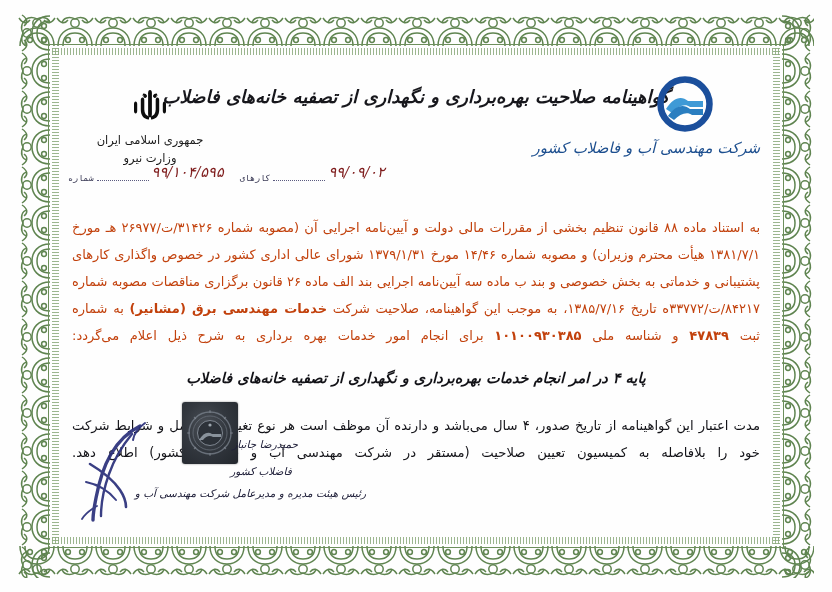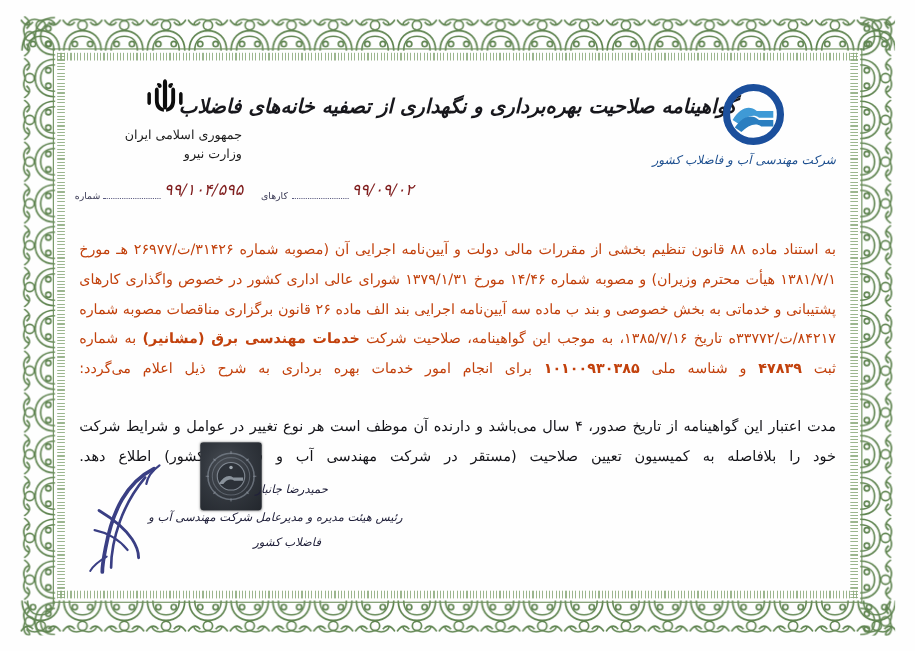--- a/index.html
+++ b/index.html
@@ -92,23 +92,23 @@
   }
 
   
   .header-row {
     position: relative;
     height: 112px;
   }
   .emblem-block {
     position: absolute;
     left: 22px;
-    top: 15px;
+    top: 33px;
     width: 140px;
-    text-align: right;
+    text-align: center;
   }
   .emblem-svg { display: block; margin: 0 auto; }
   .emblem-cap {
     margin-top: 5px;
     font-size: 11.5px;
     color: #1b1b1b;
     line-height: 1.55;
     font-family: "DejaVu Sans", sans-serif;
   }
   .emblem-cap div { white-space: nowrap; }
@@ -139,21 +139,21 @@
 
   .waterlogo-block {
     position: absolute;
     right: 14px;
     top: 22px;
     width: 150px;
     text-align: center;
   }
   .water-cap {
     margin-top: 3px;
-    font-size: 11px;
+    font-size: 15px;
     color: #1d4f8f;
     font-family: "DejaVu Serif", serif;
     font-style: italic;
     white-space: nowrap;
   }
 
   
   .meta-row {
     position: relative;
     height: 36px;
@@ -171,21 +171,21 @@
   }
   .meta-item {
     display: flex;
     flex-direction: row;
     align-items: baseline;
     gap: 3px;
   }
   .meta-label {
     font-size: 8.5px;
     color: #3a3a55;
-    font-family: Liberation Sans, sans-serif;
+    font-family: Liberation Mono, monospace;
   }
   .meta-dots {
     display: inline-block;
     width: 52px;
     border-bottom: 1px dotted #5b5b80;
     height: 9px;
   }
   .meta-value {
     font-size: 14.5px;
     color: #7f1d1d;
@@ -406,20 +406,21 @@
         </div>
       </div>
     </div>
 
     <div class="body-text">
       <p>
         <span>به استناد ماده ۸۸ قانون تنظیم بخشی از مقررات مالی دولت و آیین‌نامه اجرایی آن (مصوبه شماره ۳۱۴۲۶/ت/۲۶۹۷۷ هـ مورخ ۱۳۸۱/۷/۱ هیأت محترم وزیران) و مصوبه شماره ۱۴/۴۶ مورخ ۱۳۷۹/۱/۳۱ شورای عالی اداری کشور در خصوص واگذاری کارهای پشتیبانی و خدماتی به بخش خصوصی و بند ب ماده سه آیین‌نامه اجرایی بند الف ماده ۲۶ قانون برگزاری مناقصات مصوبه شماره ۸۴۲۱۷/ت/۳۳۷۷۲ه تاریخ ۱۳۸۵/۷/۱۶، به موجب این گواهینامه، صلاحیت شرکت </span><span class="b">خدمات مهندسی برق (مشانیر)</span><span> به شماره ثبت </span><span class="b">۴۷۸۳۹</span><span> و شناسه ملی </span><span class="b">۱۰۱۰۰۹۳۰۳۸۵</span><span> برای انجام امور خدمات بهره برداری به شرح ذیل اعلام می‌گردد:</span>
       </p>
     </div>
 
+    <div class="scope-line">پایه ۴ در امر انجام خدمات بهره‌برداری و نگهداری از تصفیه خانه‌های فاضلاب</div>
 
     <div class="validity-text">
       <p>مدت اعتبار این گواهینامه از تاریخ صدور، ۴ سال می‌باشد و دارنده آن موظف است هر نوع تغییر در عوامل و شرایط شرکت خود را بلافاصله به کمیسیون تعیین صلاحیت (مستقر در شرکت مهندسی آب و فاضلاب کشور) اطلاع دهد.</p>
     </div>
 
     <div class="sign-area">
 
       <span class="sign-ink">
         <svg width="130" height="104" viewBox="0 0 130 104" xmlns="http://www.w3.org/2000/svg">
           <g fill="none" stroke="#2a2f7a" stroke-linecap="round">
@@ -448,19 +449,19 @@
             <path d="M12 15 L14 17"></path>
               <path d="M42 45 L44 47"></path>
             <path d="M44 15 L42 17"></path>
               <path d="M14 45 L12 47"></path>
           </g>
         </svg>
       </div>
 
       <div class="sign-name">حمیدرضا جانباز</div>
       <div class="sign-title">
+        <div>فاضلاب کشور</div>
         <div>رئیس هیئت مدیره و مدیرعامل شرکت مهندسی آب و</div>
-        <div>فاضلاب کشور</div>
       </div>
     </div>
 
   </div>
 </div>
 
 </body></html>

